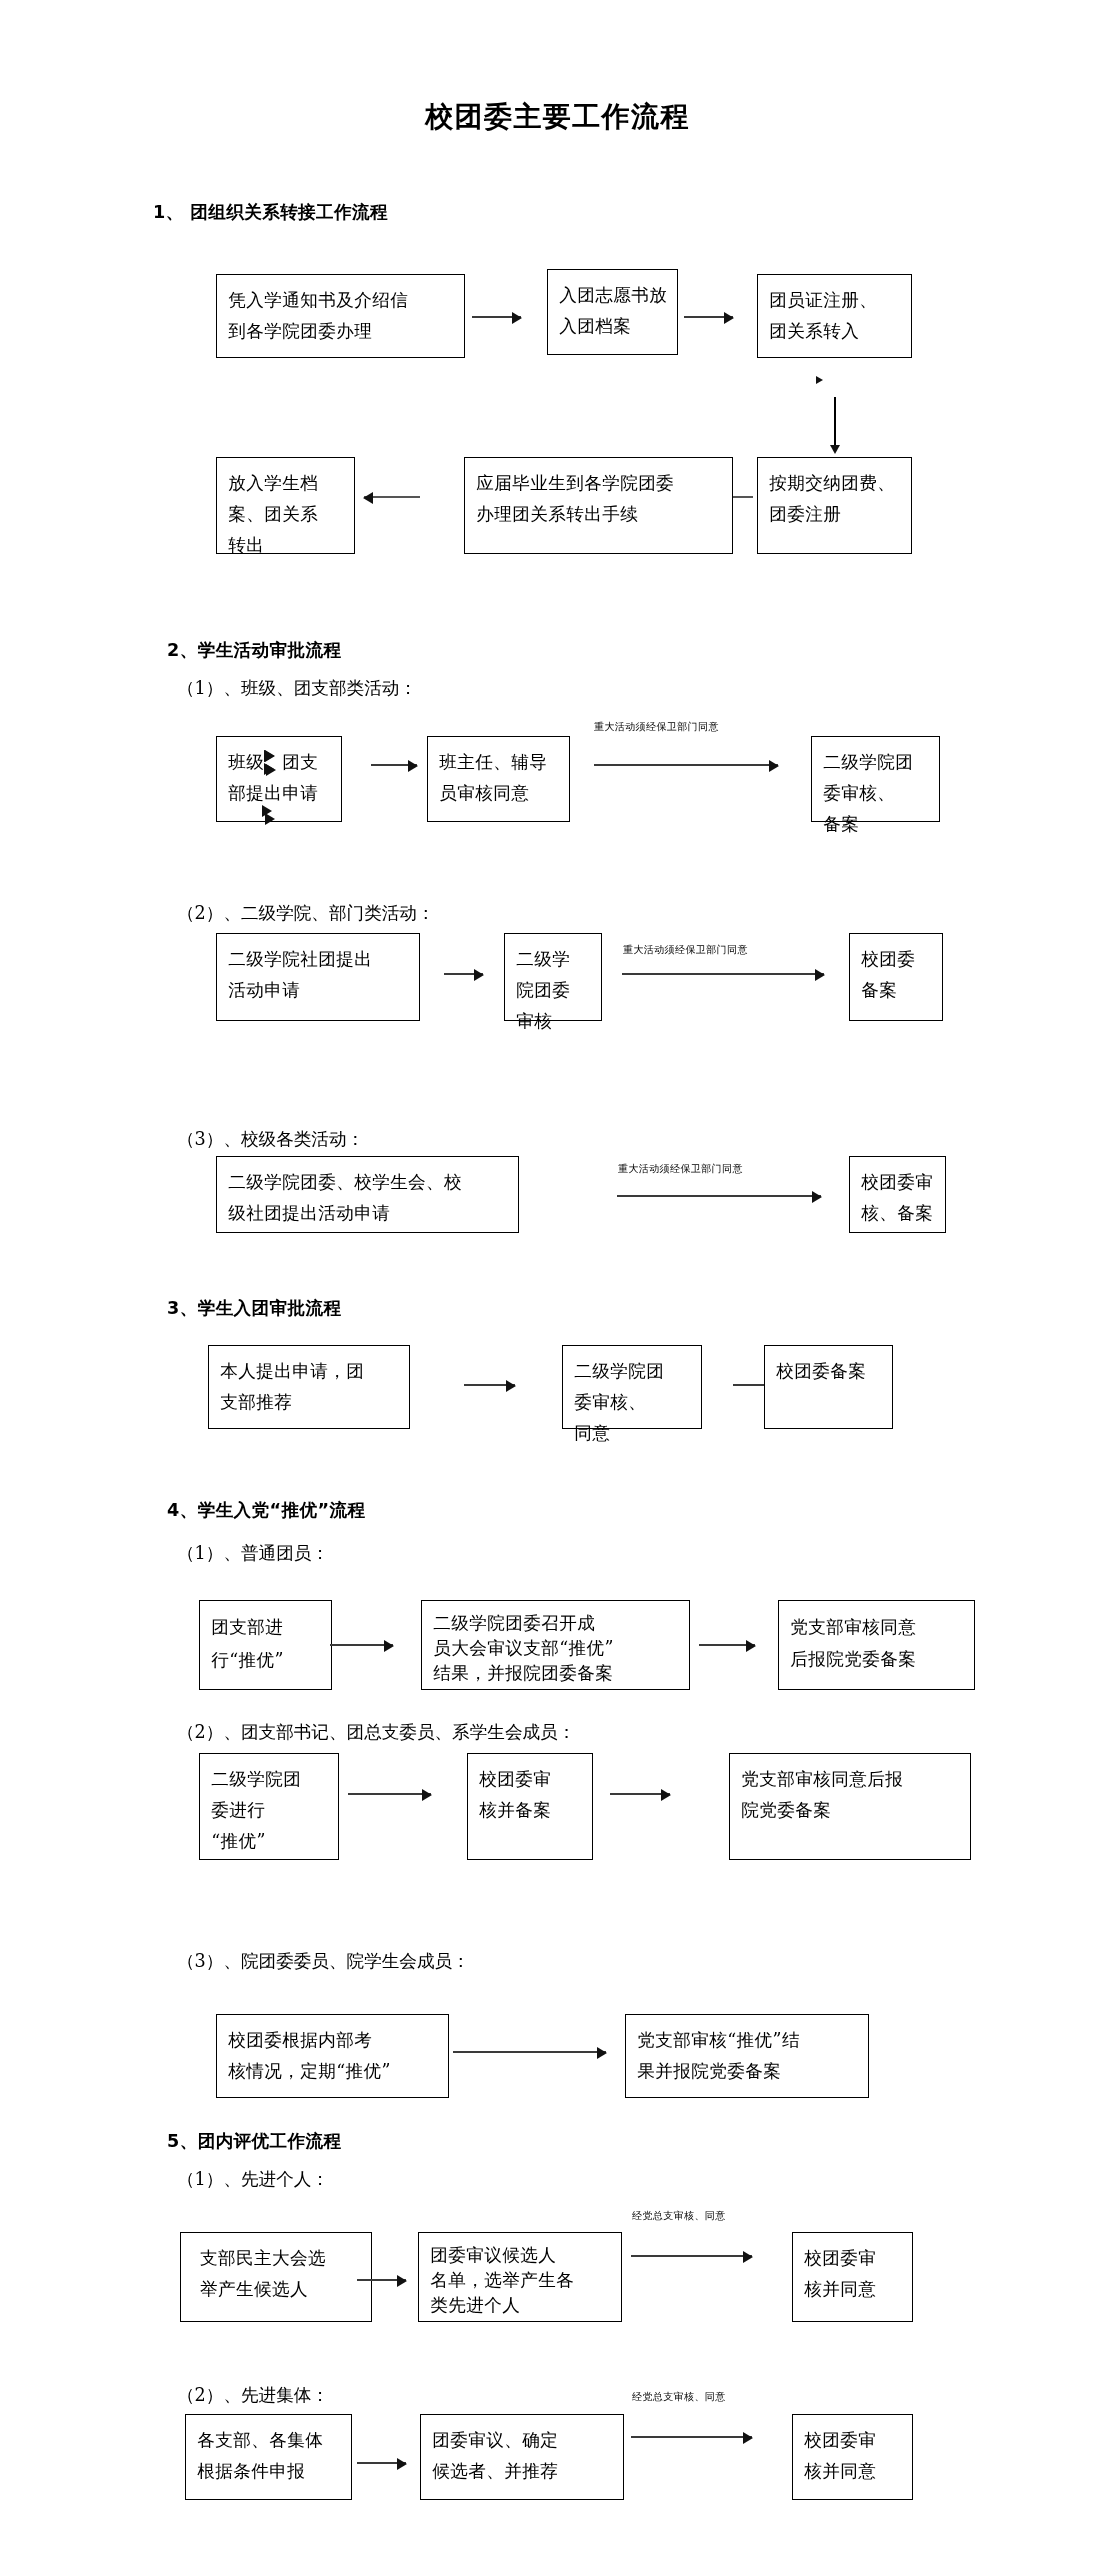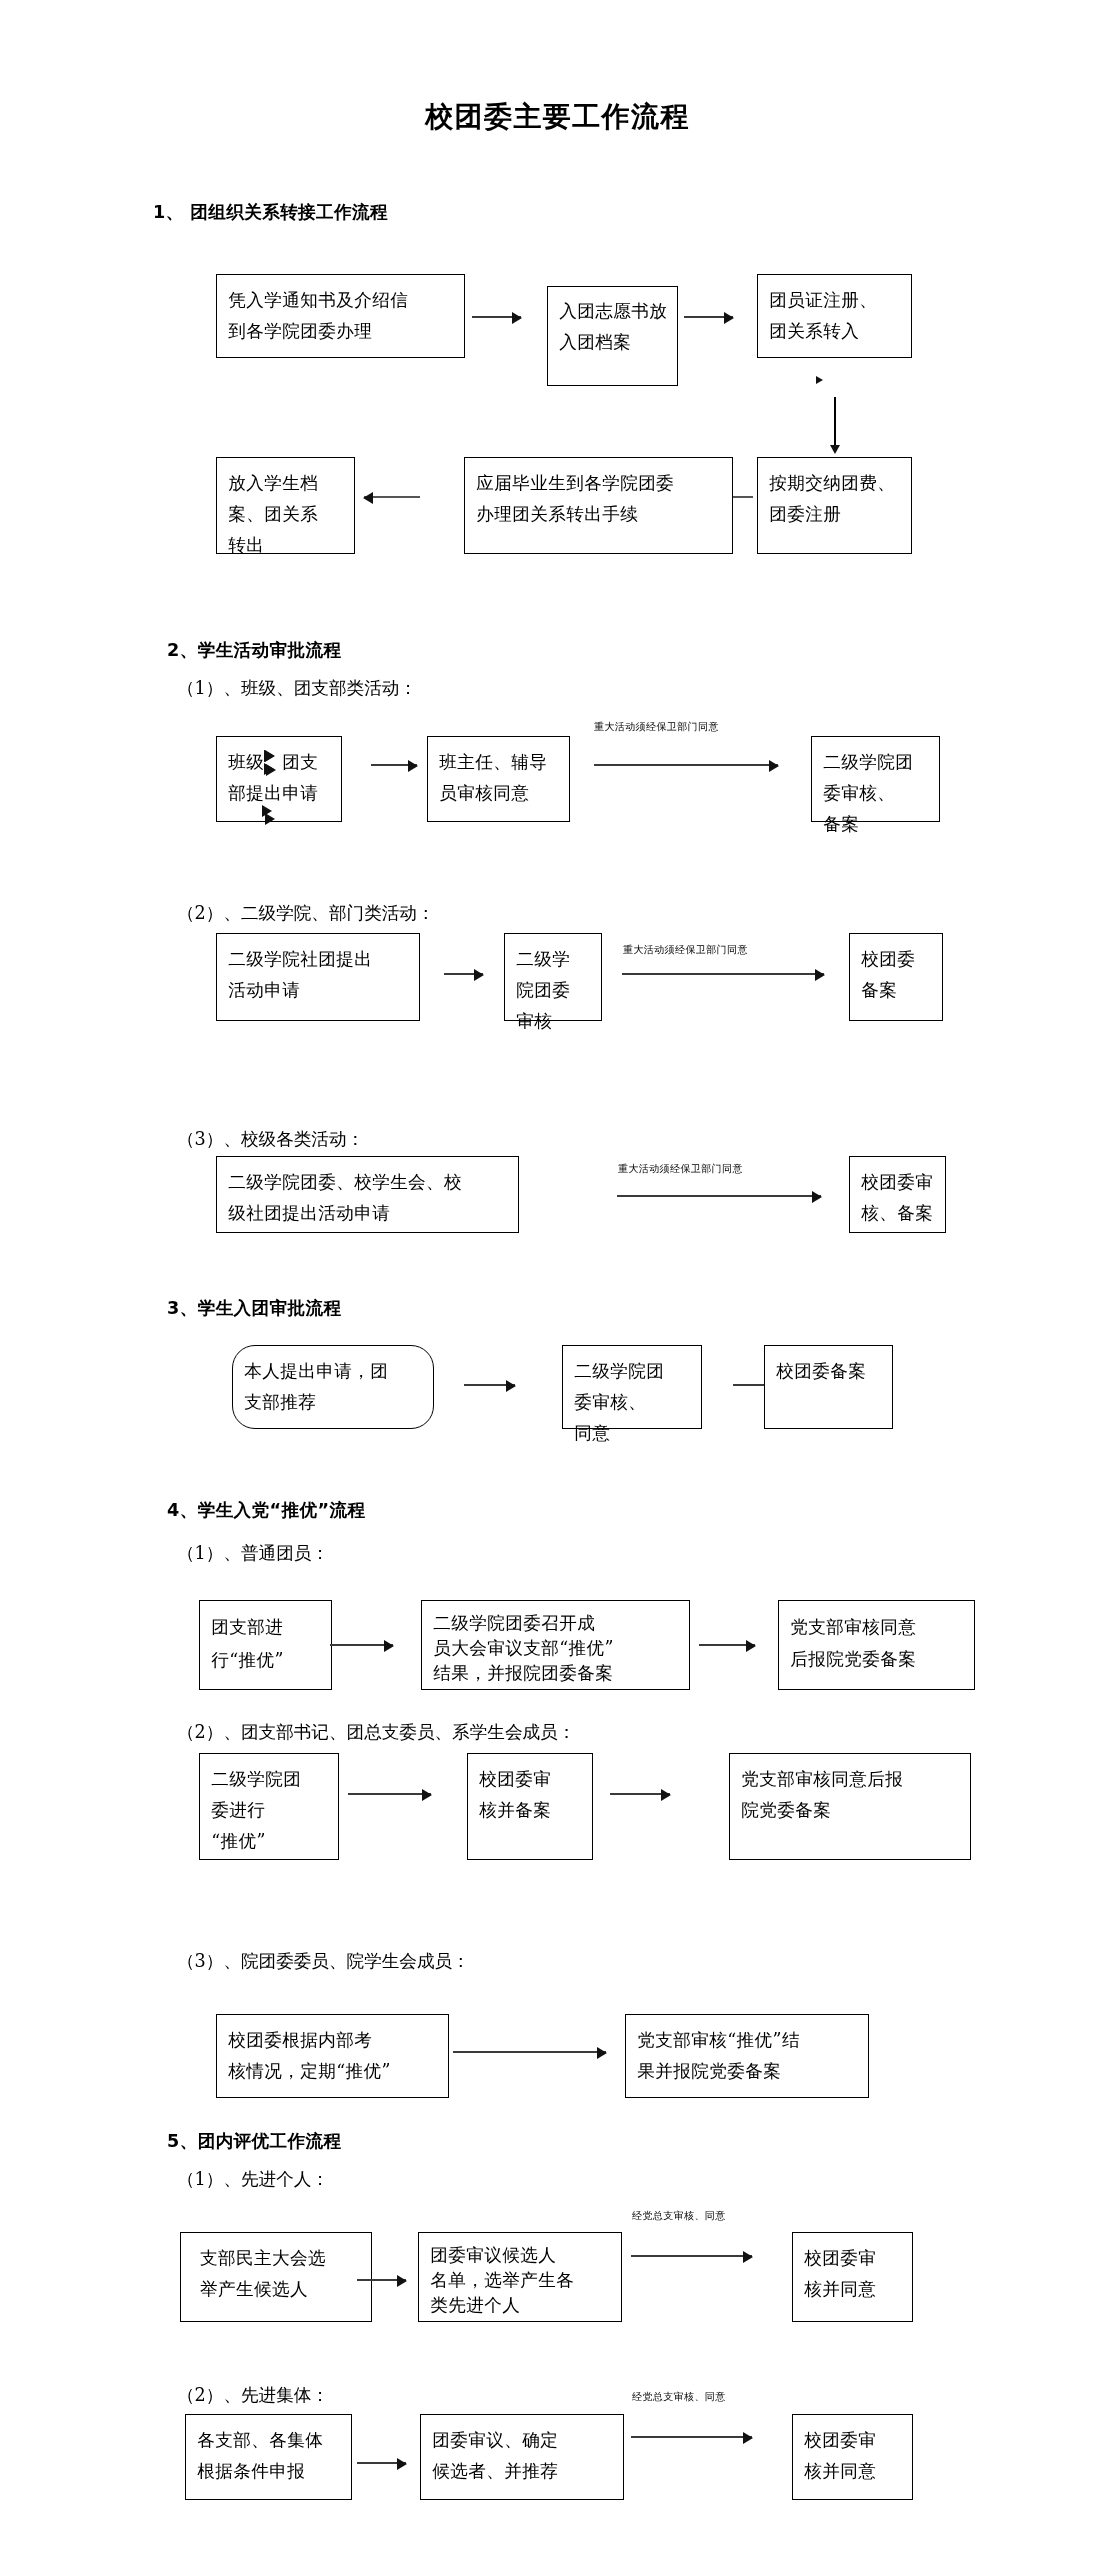--- a/index.html
+++ b/index.html
@@ -126,21 +126,21 @@
   <div class="doc-title">校团委主要工作流程</div>
 
   <div class="section-head" style="left:153px; top:200px;">1、  团组织关系转接工作流程</div>
 
   <div class="fbox" style="left:216px; top:274px; width:249px; height:84px;">
     <span class="ln">凭入学通知书及介绍信</span>
     <span class="ln">到各学院团委办理</span>
   </div>
   <div class="arrow-h" style="left:472px; top:316px; width:49px;"></div>
 
-  <div class="fbox" style="left:547px; top:286px; width:131px; height:100px;font-family:Liberation Mono, monospace;">
+  <div class="fbox" style="left:547px; top:269px; width:131px; height:86px;">
     <span class="ln">入团志愿书放</span>
     <span class="ln">入团档案</span>
   </div>
   <div class="arrow-h" style="left:684px; top:316px; width:49px;"></div>
 
   <div class="fbox" style="left:757px; top:274px; width:155px; height:84px;">
     <span class="ln">团员证注册、</span>
     <span class="ln">团关系转入</span>
   </div>
 
@@ -230,21 +230,21 @@
   <div class="arrow-label" style="left:618px; top:1162px;">重大活动须经保卫部门同意</div>
   <div class="arrow-h" style="left:617px; top:1195px; width:204px;"></div>
 
   <div class="fbox" style="left:849px; top:1156px; width:97px; height:77px;">
     <span class="ln">校团委审</span>
     <span class="ln">核、备案</span>
   </div>
 
   <div class="section-head" style="left:167px; top:1296px;">3、学生入团审批流程</div>
 
-  <div class="fbox" style="left:232px; top:1345px; width:202px; height:84px;border-radius:23px;">
+  <div class="fbox" style="left:208px; top:1345px; width:202px; height:84px;">
     <span class="ln">本人提出申请，团</span>
     <span class="ln">支部推荐</span>
   </div>
   <div class="arrow-h" style="left:464px; top:1384px; width:51px;"></div>
 
   <div class="fbox" style="left:562px; top:1345px; width:140px; height:84px;">
     <span class="ln">二级学院团</span>
     <span class="ln">委审核、</span>
     <span class="ln">同意</span>
   </div>

